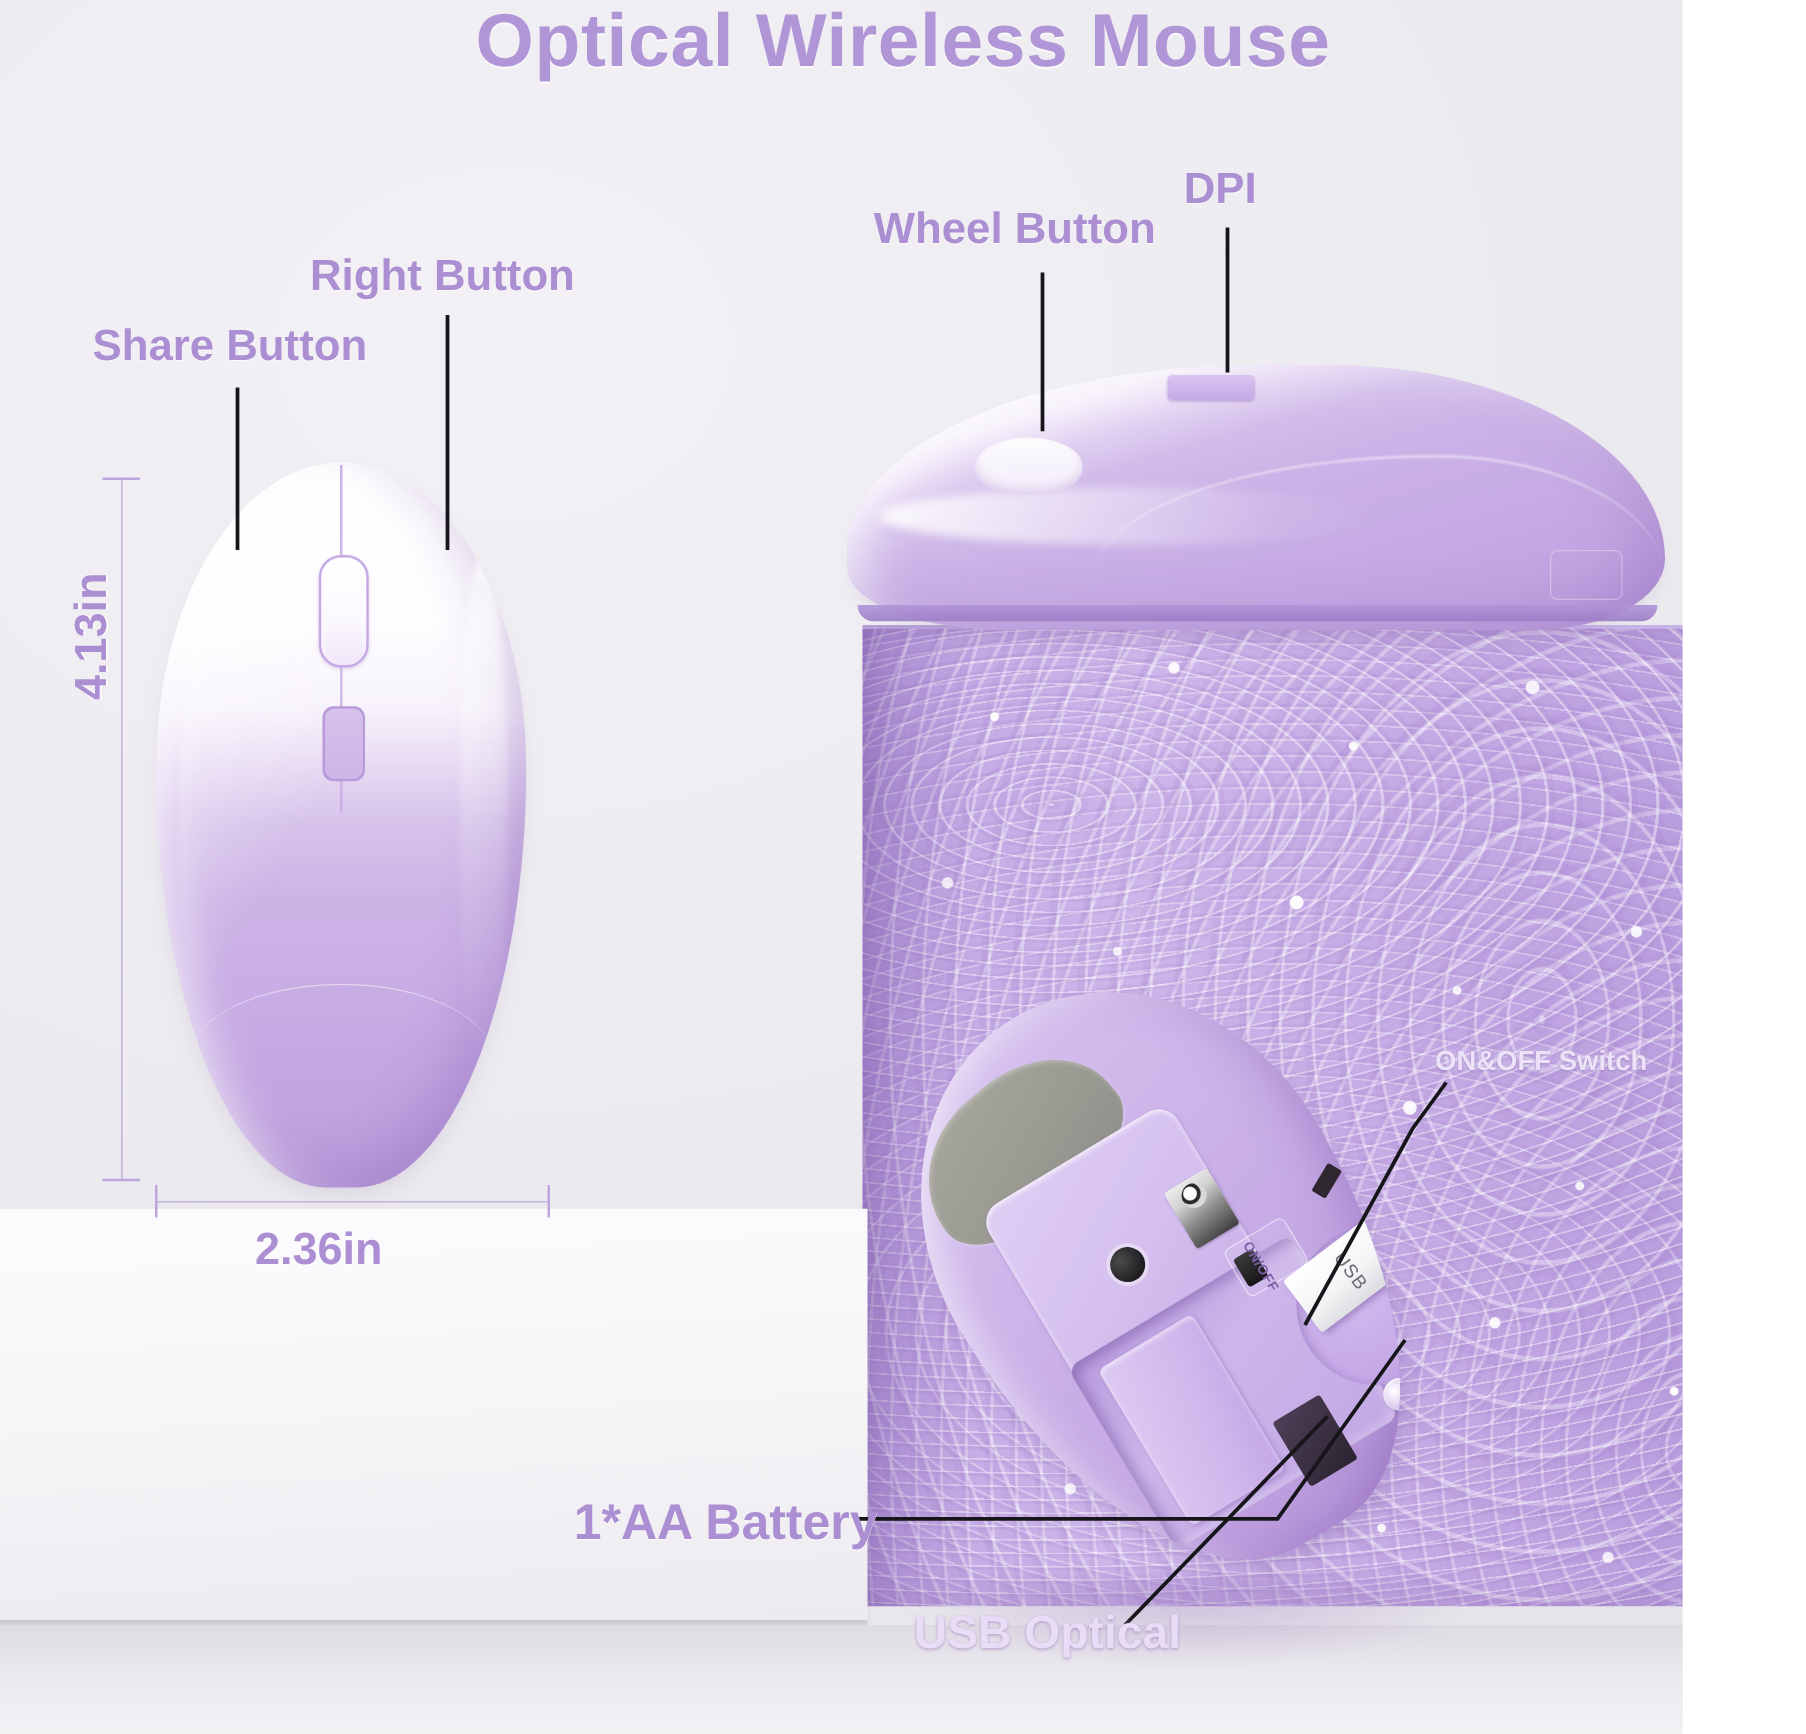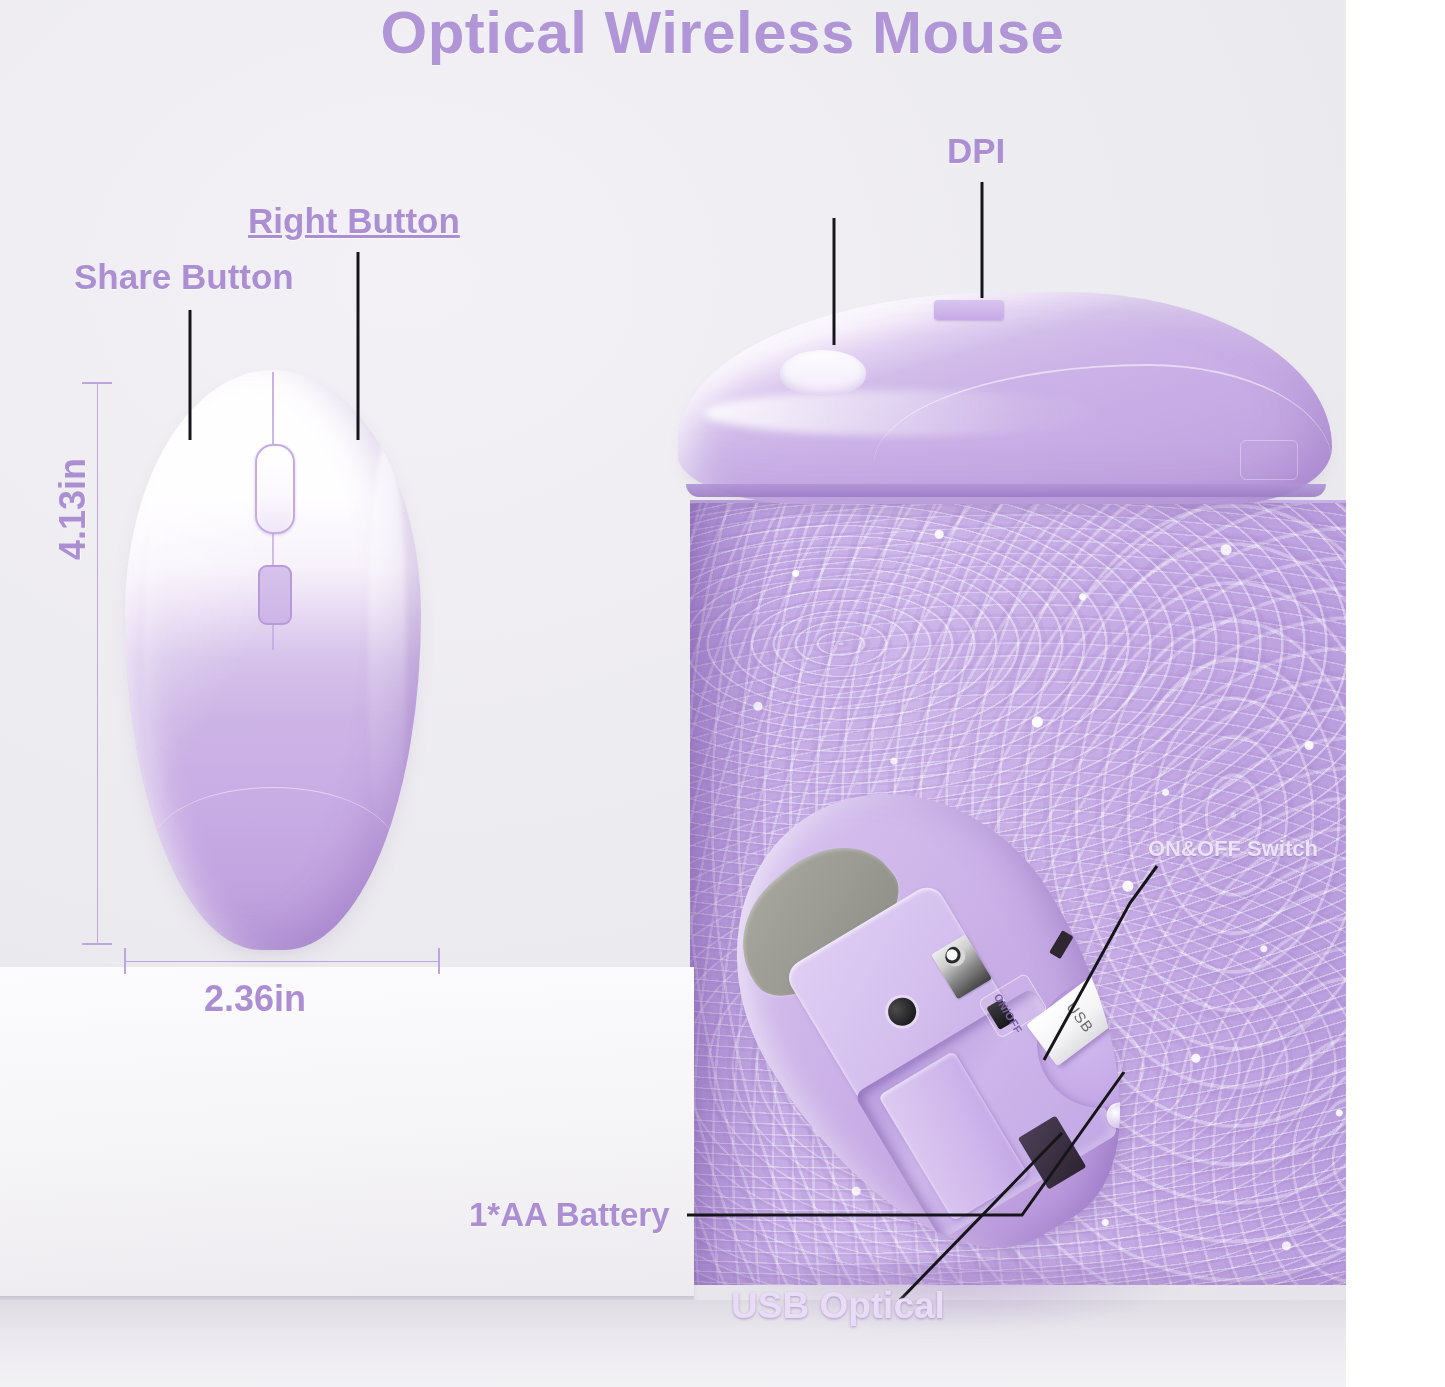--- a/index.html
+++ b/index.html
@@ -340,24 +340,24 @@
   #dimv-right-capbot{left:1371px;top:504px;width:30px;}
   #dim-1-77{left:1424px;top:330px;font-size:28px;
     transform:rotate(90deg);transform-origin:left top;}
 
   
   .callout{
     position:absolute;font-weight:bold;white-space:nowrap;
     color:#ab8fd2;text-shadow:0 1px 0 rgba(255,255,255,.75);
   }
   #lbl-left-button{left:74px;top:257px;font-size:35px;}
-  #lbl-right-button{left:248px;top:201px;font-size:35px;text-decoration:underline;}
+  #lbl-right-button{left:248px;top:201px;font-size:35px;}
   #lbl-wheel-button{left:699px;top:163px;font-size:35px;}
   #lbl-dpi{left:947px;top:131px;font-size:35px;}
-  #lbl-battery{left:469px;top:1196px;font-size:33px;}
+  #lbl-battery{left:459px;top:1196px;font-size:40px;}
   #lbl-onoff{
     left:1148px;top:836px;font-size:22px;
     color:#ede3f8;
     text-shadow:0 1px 2px rgba(120,80,165,.55), 0 0 5px rgba(255,255,255,.45);
   }
   #lbl-usb{
     left:731px;top:1285px;font-size:37px;
     color:#e8dcf6;
     text-shadow:0 1px 3px rgba(120,80,165,.55), 0 0 6px rgba(255,255,255,.40);
   }
@@ -451,19 +451,20 @@
     <line x1="358" y1="252" x2="358" y2="440" stroke="#16161a" stroke-width="3"></line>
     <line x1="834" y1="218" x2="834" y2="345" stroke="#16161a" stroke-width="3"></line>
     <line x1="982" y1="182" x2="982" y2="298" stroke="#16161a" stroke-width="3"></line>
     <polyline points="1044,1060 1130,903 1157,866" fill="none" stroke="#16161a" stroke-width="3"></polyline>
     <polyline points="687,1215 1022,1215 1124,1072" fill="none" stroke="#16161a" stroke-width="3"></polyline>
     <polyline points="900,1300 1062,1133" fill="none" stroke="#16161a" stroke-width="3"></polyline>
   </svg>
 
   <div class="callout" id="lbl-left-button">Share Button</div>
   <div class="callout" id="lbl-right-button">Right Button</div>
+  <div class="callout" id="lbl-wheel-button">Wheel Button</div>
   <div class="callout" id="lbl-dpi">DPI</div>
   <div class="callout" id="lbl-battery">1*AA Battery</div>
   <div class="callout" id="lbl-onoff">ON&amp;OFF Switch</div>
   <div class="callout" id="lbl-usb">USB Optical</div>
 
 
 </div>
 
 </body></html>

